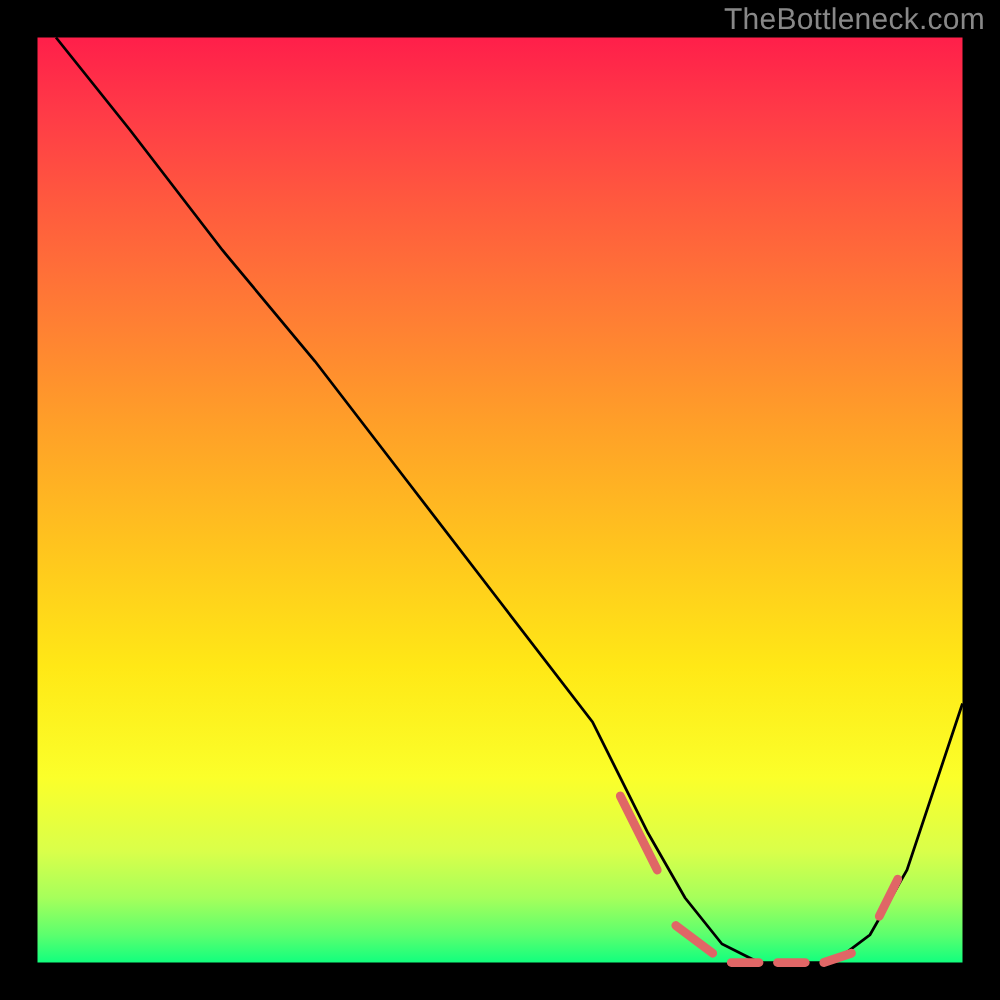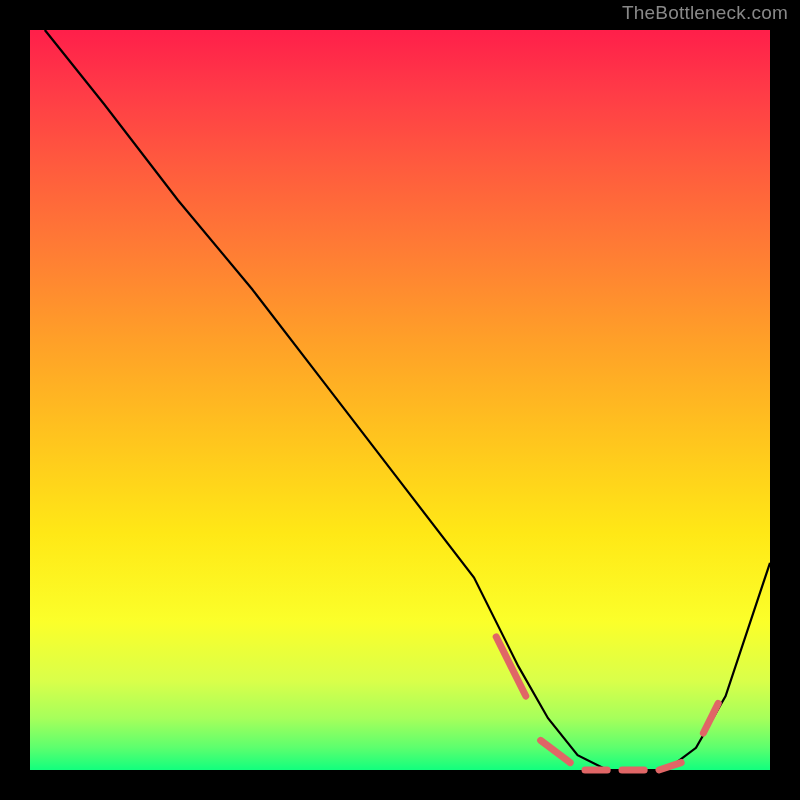--- a/index.html
+++ b/index.html
@@ -14,21 +14,21 @@
   .outer {
     position: absolute;
     inset: 0;
     background: #000;
   }
   .attribution {
     position: absolute;
     top: 2px;
     right: 12px;
     color: #888;
-    font-size: 19px;
+    font-size: 24px;
     font-weight: 500;
     letter-spacing: 0.2px;
   }
   .plot {
     position: absolute;
     left: 30px;
     top: 30px;
     width: 740px;
     height: 740px;
     background: linear-gradient(to bottom,

